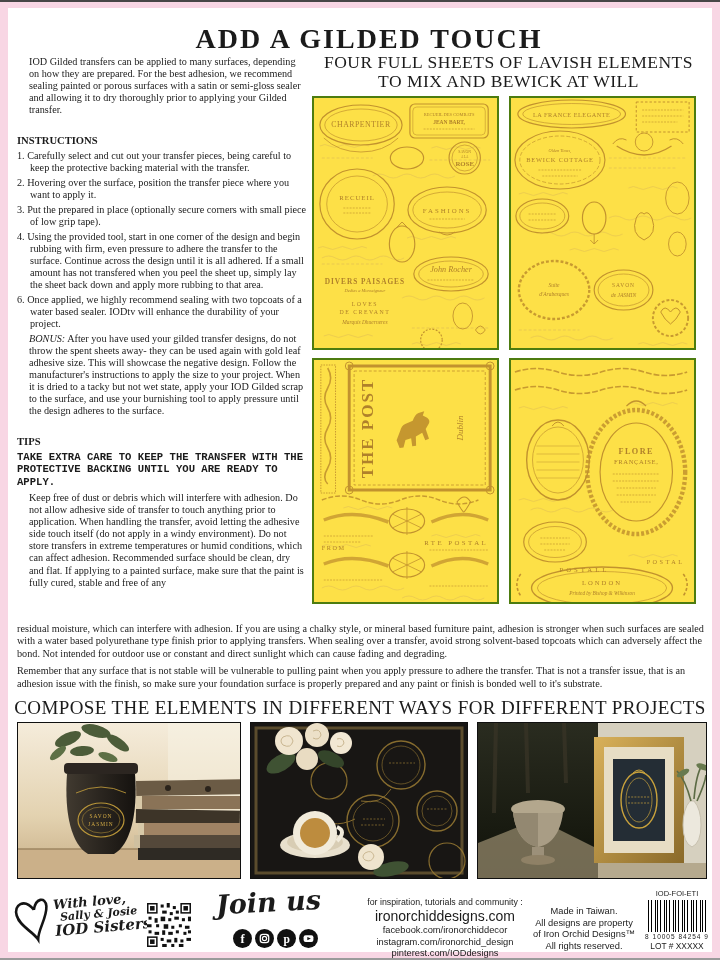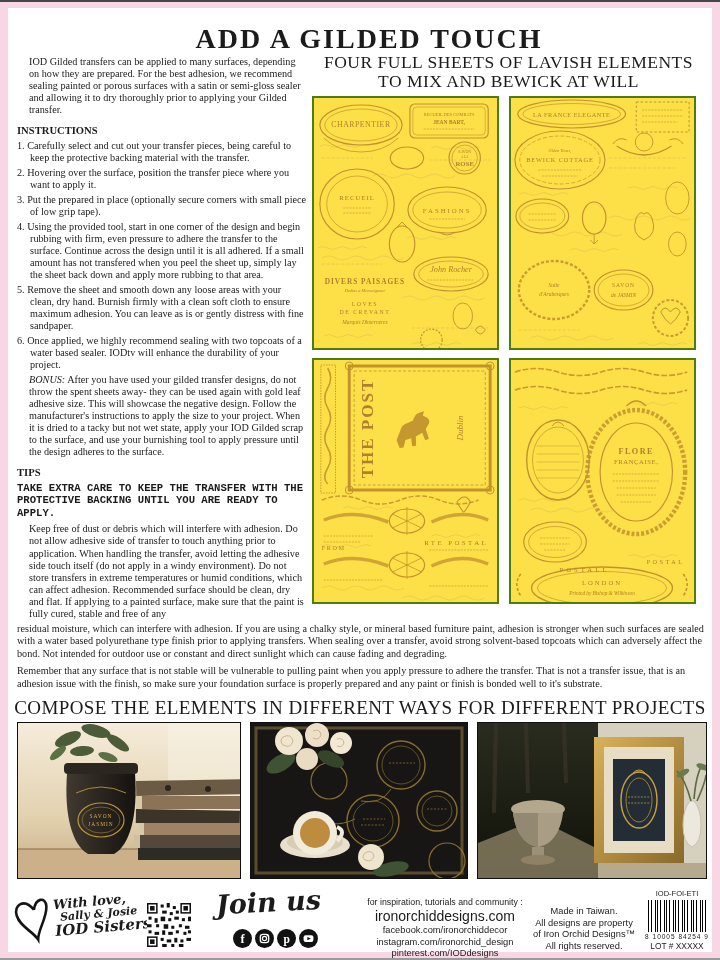--- a/index.html
+++ b/index.html
@@ -4,21 +4,21 @@
 <style>
   html,body{margin:0;padding:0;width:720px;height:960px;overflow:hidden;}
   body{position:relative;background:#f8d6e4;font-family:"Liberation Serif",serif;color:#1b1b1b;}
   .abs{position:absolute;}
   #page{position:absolute;inset:8px;background:#ffffff;}
   #topline{position:absolute;top:0;left:0;right:0;height:2px;background:#474747;}
   #bottomline{position:absolute;bottom:0;left:0;right:0;height:2px;background:#9a9a9a;}
   #main-title{top:14px;left:0;width:720px;text-align:center;font-size:28px;font-weight:bold;letter-spacing:2px;}
   #left-col{top:56px;left:17px;width:290px;height:566px;font-size:10.2px;line-height:1.18;text-align:left;}
   #left-col p{margin:0 0 5px 12px;}
-  .h-bold{font-weight:bold;font-size:10.6px;margin:9px 0 2px 0;}
+  .h-bold{font-weight:bold;font-size:10.6px;margin:19px 0 2px 0;}
   .item{padding-left:13px;text-indent:-13px;margin:0 0 3px 0;}
   .warn{font-weight:bold;font-size:10.6px;margin:0 0 4px 0;font-family:Liberation Mono, monospace;}
   .bonus-label{font-style:italic;}
   #rh1{top:52px;left:312px;width:393px;text-align:center;font-size:17.5px;letter-spacing:0.5px;}
   #rh2{top:71px;left:312px;width:393px;text-align:center;font-size:17.5px;letter-spacing:0.5px;}
   #sheets{top:96px;left:312px;width:392px;display:grid;grid-template-columns:187px 187px;grid-template-rows:254px 246px;gap:8px 10px;}
   .sheet{border:2px solid #4d7c0f;background:#fde047;position:relative;overflow:hidden;}
   .sheet svg{position:absolute;inset:0;width:100%;height:100%;}
   .gt{font-family:"Liberation Serif",serif;fill:#b0812a;}
   .gi{font-style:italic;}
@@ -70,21 +70,20 @@
 
 <h1 id="main-title" class="abs" style="margin:9px;">ADD A GILDED TOUCH</h1>
 
 <div id="left-col" class="abs">
   <p>IOD Gilded transfers can be applied to many surfaces, depending on how they are prepared. For the best adhesion, we recommend sealing painted or porous surfaces with a satin or semi-gloss sealer and allowing it to dry thoroughly prior to applying your Gilded transfer.</p>
   <div class="h-bold">INSTRUCTIONS</div>
   <div class="item"><span>1.</span> <span>Carefully select and cut out your transfer pieces, being careful to keep the protective backing material with the transfer.</span></div>
   <div class="item"><span>2.</span> <span>Hovering over the surface, position the transfer piece where you want to apply it.</span></div>
   <div class="item"><span>3.</span> <span>Put the prepared in place (optionally secure corners with small piece of low grip tape).</span></div>
   <div class="item"><span>4.</span> <span>Using the provided tool, start in one corner of the design and begin rubbing with firm, even pressure to adhere the transfer to the surface. Continue across the design until it is all adhered. If a small amount has not transfered when you peel the sheet up, simply lay the sheet back down and apply more rubbing to that area.</span></div>
-  <div class="item"><span>5.</span> <span>Remove the sheet and smooth down any loose areas with your clean, dry hand.  Burnish firmly with a clean soft cloth to ensure maximum adhesion. You can leave as is or gently distress with fine sandpaper.</span></div>
   <div class="item"><span>6.</span> <span>Once applied, we highly recommend sealing with two topcoats of a water based sealer. IODtv will enhance the durability of your project.</span></div>
   <p><span class="bonus-label">BONUS:</span><span> After you have used your gilded transfer designs, do not throw the spent sheets away- they can be used again with gold leaf adhesive size. This will showcase the negative design. Follow the manufacturer's instructions to apply the size to your project. When it is dried to a tacky but not wet state, apply your IOD Gilded scrap to the surface, and use your burnishing tool to apply pressure until the design adheres to the surface.</span></p>
   <div class="h-bold">TIPS</div>
   <div class="warn">TAKE EXTRA CARE TO KEEP THE TRANSFER WITH THE PROTECTIVE BACKING UNTIL YOU ARE READY TO APPLY.</div>
   <p>Keep free of dust or debris which will interfere with adhesion. Do not allow adhesive side of transfer to touch anything prior to application. When handling the transfer, avoid letting the adhesive side touch itself (do not apply in a windy environment). Do not store transfers in extreme temperatures or humid conditions, which can affect adhesion. Recommended surface should be clean, dry and flat. If applying to a painted surface, make sure that the paint is fully cured, stable and free of any</p>
 </div>
 
 <div id="rh1" class="abs">FOUR FULL SHEETS OF LAVISH ELEMENTS</div>
 <div id="rh2" class="abs">TO MIX AND BEWICK AT WILL</div>
 

